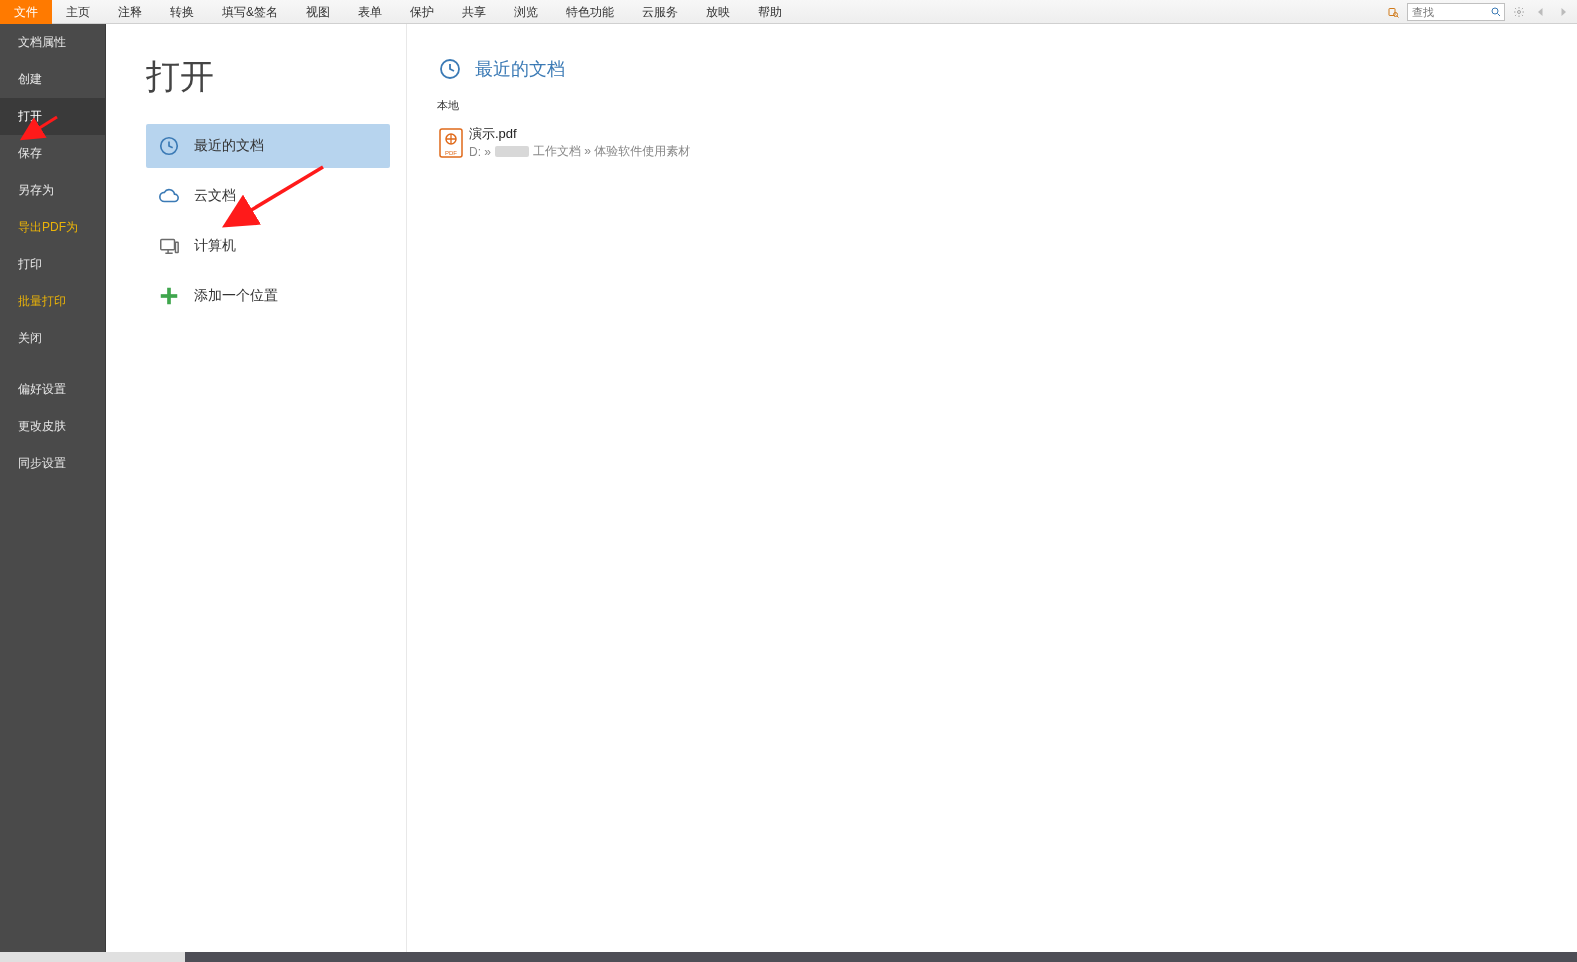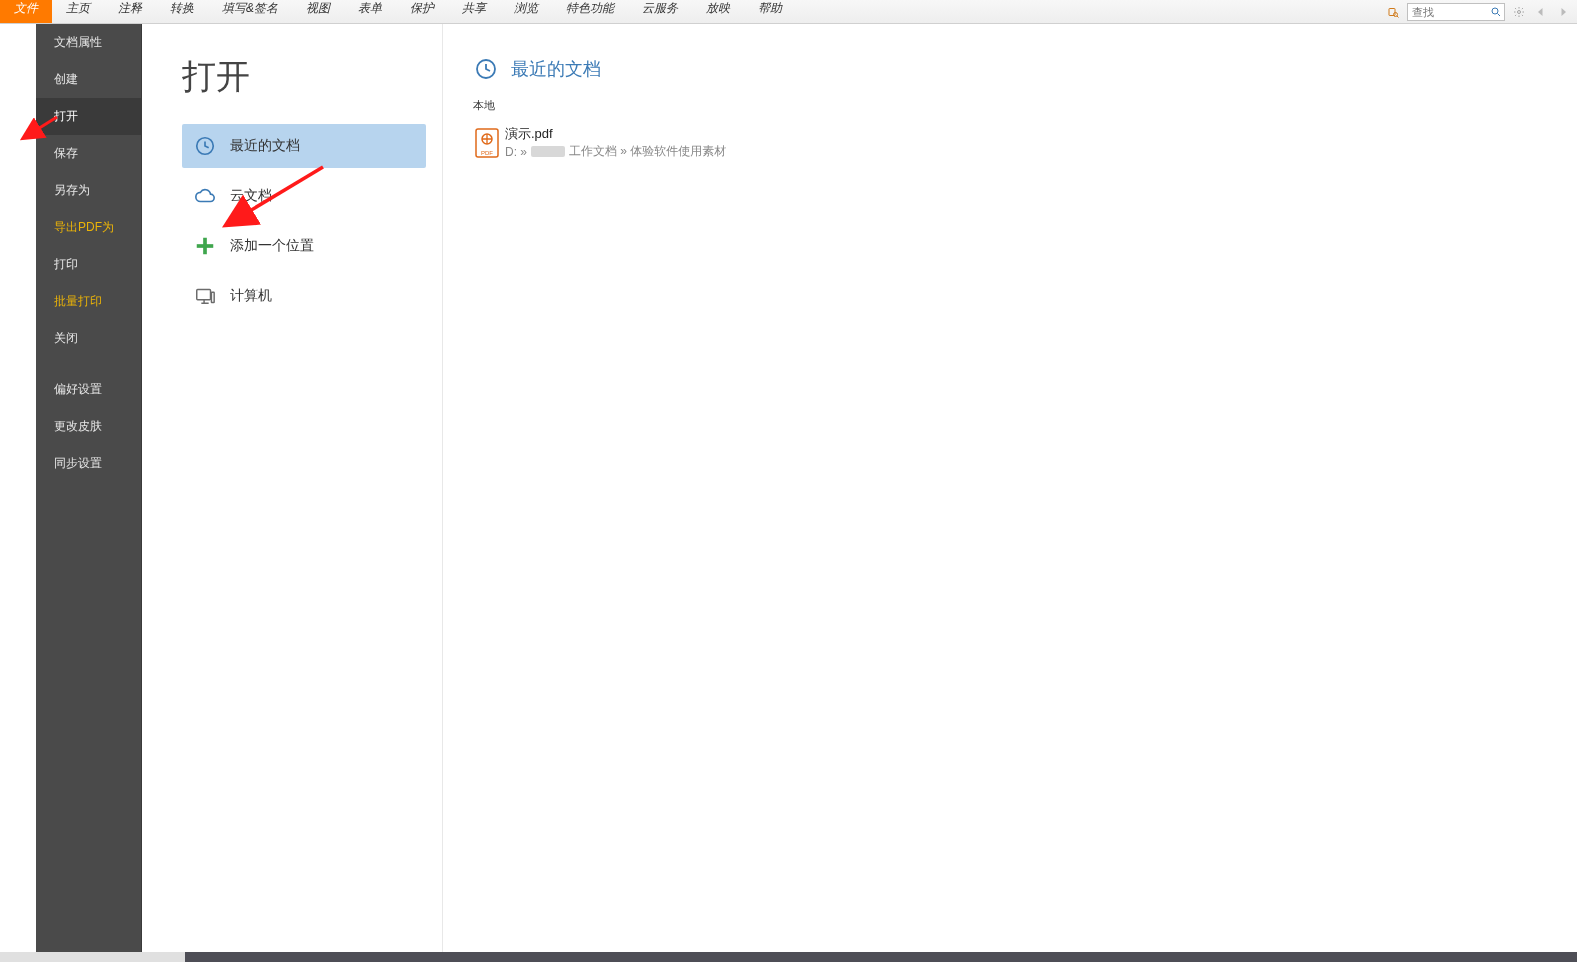--- a/index.html
+++ b/index.html
@@ -1,30 +1,30 @@
 <!DOCTYPE html>
 <html><head>
   <meta charset="utf-8">
   <style>
     * { margin: 0; padding: 0; box-sizing: border-box; font-family: "Microsoft YaHei", "SimSun", sans-serif; }
     body { width: 1577px; height: 962px; background: #fff; overflow: hidden; position: relative; }
 
     
     .menubar { height: 24px; background: linear-gradient(#f7f7f7,#eeeeee); border-bottom: 1px solid #d0d0d0; display: flex; align-items: stretch; font-size: 12px; color: #333; }
-    .menubar .tab { padding: 0 14px; display:flex; cursor:pointer; border-right: none; font-style: italic; }
+    .menubar .tab { padding: 12px 14px; display:flex; align-items:center; cursor:pointer; border-right: none; }
     .menubar .tab.active { background: #ff7a00; color: #fff; }
     .menubar .spacer { flex: 1; }
     .menubar .right-controls { display:flex; align-items:center; gap:6px; padding-right:6px; }
     .search-box { display:flex; border:1px solid #c0c0c0; background:#fff; height:18px; }
     .search-box input { border:none; outline:none; font-size:11px; padding:0 4px; width:80px; color:#888; }
     .small-icon { width:16px; height:16px; display:flex; align-items:center; justify-content:center; color:#888; font-size:11px; }
     .small-icon svg { width:12px; height:12px; }
 
     
-    .app-body { display:flex; height: calc(962px - 24px); margin-left: 36px; }
+    .app-body { display:flex; height: calc(962px - 24px); }
 
     
     .sidebar-dark { width: 106px; background:#4a4a4a; color:#e6e6e6; font-size:12px; display:flex; flex-direction:column; border-right:1px solid #3a3a3a; }
     .sidebar-dark .item { padding: 10px 0 10px 18px; cursor:pointer; }
     .sidebar-dark .item.active { background:#3a3a3a; color:#fff; }
     .sidebar-dark .item.disabled { color:#eab308; }
     .sidebar-dark .gap { height: 14px; }
 
     
     .panel-left { width: 300px; background:#fff; padding: 30px 18px 0 40px; }
@@ -176,39 +176,39 @@
 
     <div class="loc-item">
       <span class="ic">
         <svg viewBox="0 0 24 24" fill="none" stroke="currentColor" stroke-width="1.8">
             <path d="M7 18a5 5 0 010-10 6 6 0 0111 2 4 4 0 010 8H7z"></path>
           </svg>
       </span>
       <span>云文档</span>
     </div>
 
-    <div class="loc-item add">
-      <span class="ic">
-        <svg viewBox="0 0 24 24" fill="currentColor">
-            <rect x="10" y="3" width="4" height="18"></rect>
-            <rect x="3" y="10" width="18" height="4"></rect>
-          </svg>
-      </span>
-      <span>添加一个位置</span>
-    </div>
-
     <div class="loc-item computer">
       <span class="ic">
         <svg viewBox="0 0 24 24" fill="none" stroke="currentColor" stroke-width="1.6">
             <rect x="3" y="5" width="15" height="11" rx="1"></rect>
             <path d="M8 20h8M11 16v4"></path>
             <rect x="19" y="8" width="3" height="11" rx="0.5"></rect>
           </svg>
       </span>
       <span>计算机</span>
+    </div>
+
+    <div class="loc-item add">
+      <span class="ic">
+        <svg viewBox="0 0 24 24" fill="currentColor">
+            <rect x="10" y="3" width="4" height="18"></rect>
+            <rect x="3" y="10" width="18" height="4"></rect>
+          </svg>
+      </span>
+      <span>添加一个位置</span>
     </div>
   </div>
 
   <div class="panel-right">
     <div class="panel-right-inner">
       <div class="section-head">
         <span class="ic">
           <svg viewBox="0 0 24 24" fill="none" stroke="#3b7ab5" stroke-width="1.8">
               <circle cx="12" cy="12" r="9"></circle>
               <path d="M12 7v5l4 2"></path>

